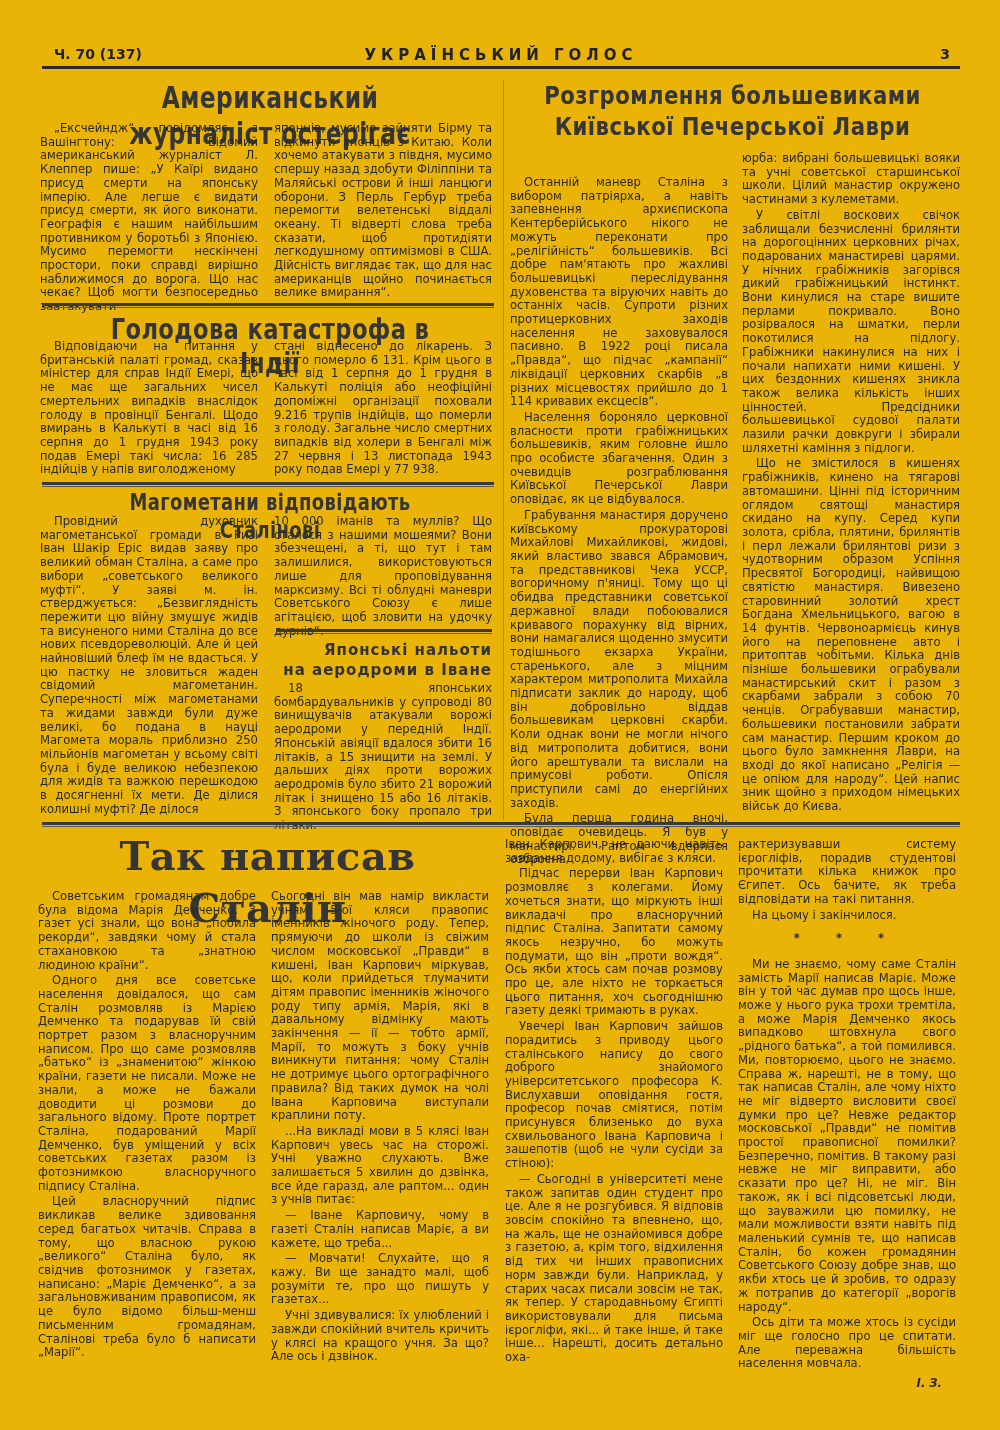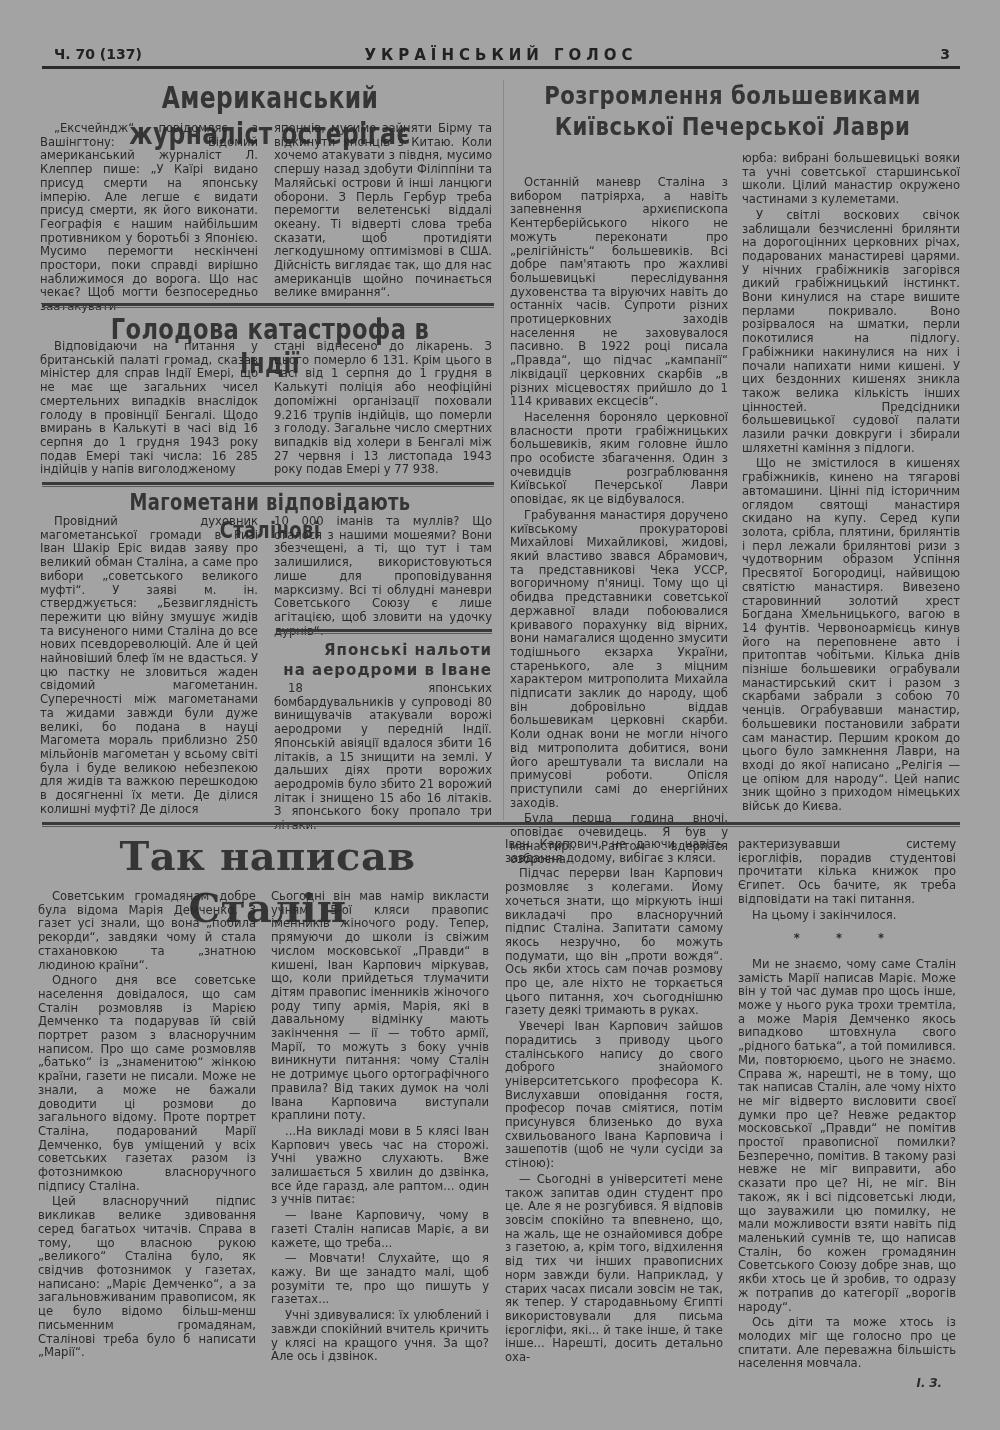--- a/index.html
+++ b/index.html
@@ -3,21 +3,21 @@
 <meta charset="utf-8">
 <style>
   html, body { margin:0; padding:0; }
   body {
     width:1000px; height:1430px; overflow:hidden;
     background:#c9c9c9;
     font-family:"DejaVu Serif", serif;
     color:#2a2a2a;
     position:relative;
   }
-  .page { position:absolute; left:0; top:0; width:1000px; height:1430px; background:#a3a3a3; }
+  .page { position:absolute; left:0; top:0; width:1000px; height:1430px; background:#eab308; }
   .masthead { position:absolute; left:42px; top:44px; width:918px; height:22px; border-bottom:3px solid #2b2b2b; }
   .mh-left { position:absolute; left:12px; top:2px; font-family:"DejaVu Sans", sans-serif; font-weight:bold; font-size:14px; color:#222; }
   .mh-center { position:absolute; left:0; right:0; top:2px; text-align:center; font-family:"DejaVu Sans", sans-serif; font-weight:bold; font-size:15px; letter-spacing:5px; color:#222; }
   .mh-right { position:absolute; right:10px; top:2px; font-family:"DejaVu Sans", sans-serif; font-weight:bold; font-size:14px; color:#222; }
 
   .headline {
     position:absolute; text-align:center;
     font-family:"DejaVu Sans", sans-serif; font-weight:bold;
     color:#353535; letter-spacing:0.5px;
     transform-origin:center top;
@@ -125,16 +125,16 @@
     <p class="noind">Іван Карпович, не даючи навіть завдання додому, вибігає з кляси.</p>
     <p>Підчас перерви Іван Карпович розмовляє з колегами. Йому хочеться знати, що міркують інші викладачі про власноручний підпис Сталіна. Запитати самому якось незручно, бо можуть подумати, що він „проти вождя“. Ось якби хтось сам почав розмову про це, але ніхто не торкається цього питання, хоч сьогоднішню газету деякі тримають в руках.</p>
     <p>Увечері Іван Карпович зайшов порадитись з приводу цього сталінського напису до свого доброго знайомого університетського професора К. Вислухавши оповідання гостя, професор почав сміятися, потім присунувся близенько до вуха схвильованого Івана Карповича і зашепотів (щоб не чули сусіди за стіною):</p>
     <p>— Сьогодні в університеті мене також запитав один студент про це. Але я не розгубився. Я відповів зовсім спокійно та впевнено, що, на жаль, ще не ознайомився добре з газетою, а, крім того, відхилення від тих чи інших правописних норм завжди були. Наприклад, у старих часах писали зовсім не так, як тепер. У стародавньому Єгипті використовували для письма ієрогліфи, які... й таке інше, й таке інше... Нарешті, досить детально оха-</p>
   </div>
   <div class="col" style="left:738px; top:838px; width:218px;">
     <p class="noind">рактеризувавши систему ієрогліфів, порадив студентові прочитати кілька книжок про Єгипет. Ось бачите, як треба відповідати на такі питання.</p>
     <p>На цьому і закінчилося.</p>
     <p class="stars">* * *</p>
     <p>Ми не знаємо, чому саме Сталін замість Марії написав Маріє. Може він у той час думав про щось інше, може у нього рука трохи тремтіла, а може Марія Демченко якось випадково штовхнула свого „рідного батька“, а той помилився. Ми, повторюємо, цього не знаємо. Справа ж, нарешті, не в тому, що так написав Сталін, але чому ніхто не міг відверто висловити своєї думки про це? Невже редактор московської „Правди“ не помітив простої правописної помилки? Безперечно, помітив. В такому разі невже не міг виправити, або сказати про це? Ні, не міг. Він також, як і всі підсоветські люди, що зауважили цю помилку, не мали можливости взяти навіть під маленький сумнів те, що написав Сталін, бо кожен громадянин Советського Союзу добре знав, що якби хтось це й зробив, то одразу ж потрапив до категорії „ворогів народу“.</p>
-    <p>Ось діти та може хтось із молодих міг ще голосно про це спитати. Але переважна більшість населення мовчала.</p>
+    <p>Ось діти та може хтось із сусіди міг ще голосно про це спитати. Але переважна більшість населення мовчала.</p>
     <p class="right">І. З.</p>
   </div>
 </div>
 
 </body></html>

